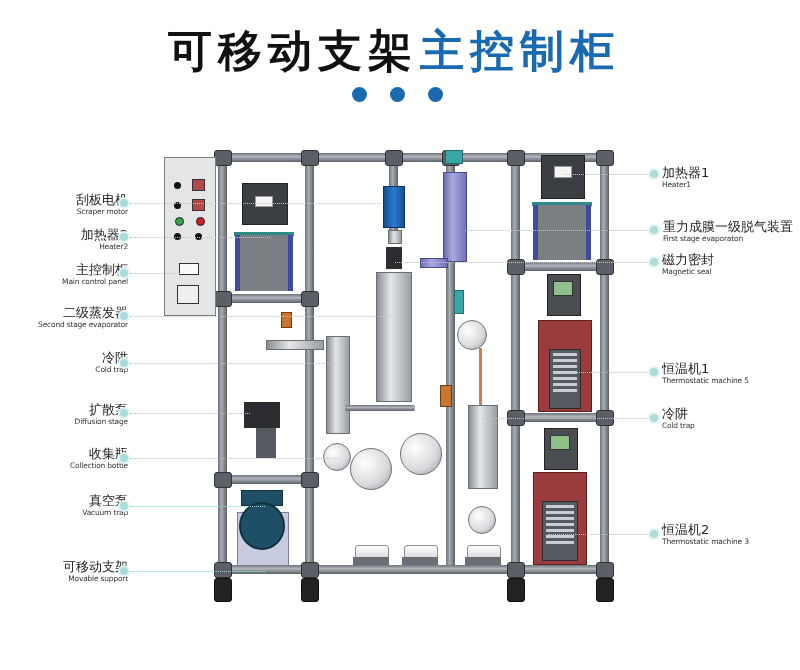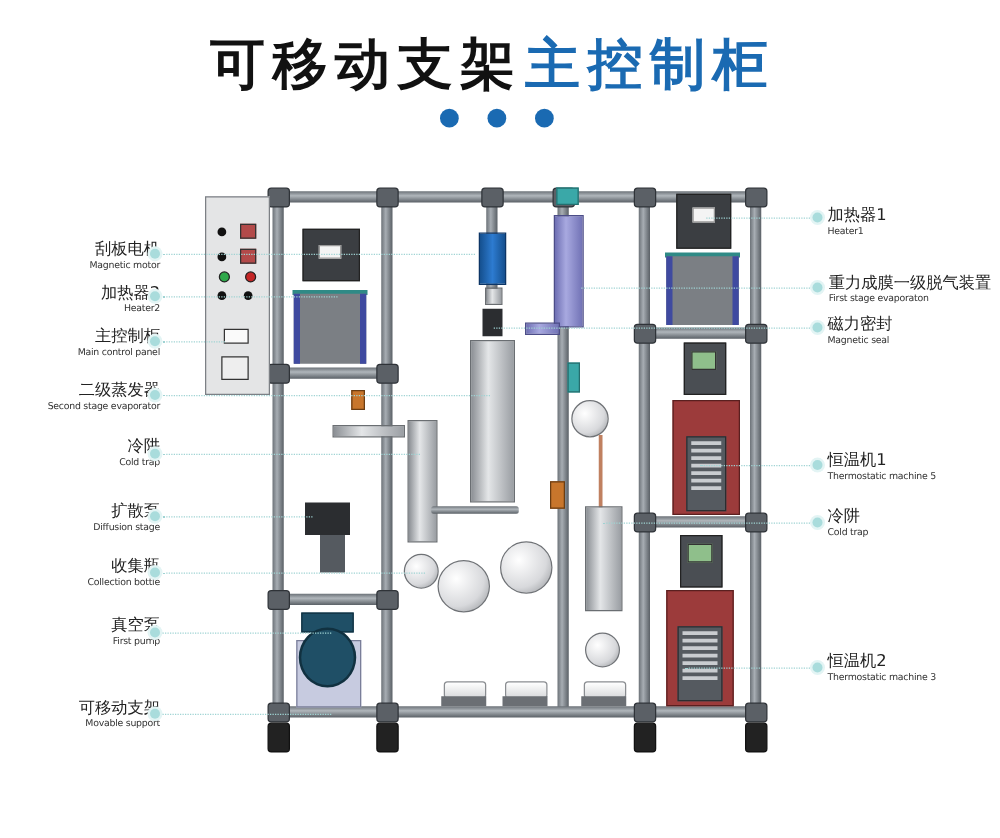--- a/index.html
+++ b/index.html
@@ -194,21 +194,21 @@
   <div class="support-base" style="left:353px;top:557px"></div>
   <div class="support" style="left:404px;top:545px"></div>
   <div class="support-base" style="left:402px;top:557px"></div>
   <div class="support" style="left:467px;top:545px"></div>
   <div class="support-base" style="left:465px;top:557px"></div>
 </div>
 
 <div>
   <div class="label left" style="right:672px;top:192px">
     <div class="zh">刮板电机</div>
-    <div class="en">Magnetic motor</div>
+    <div class="en">Scraper motor</div>
   </div>
   <div class="marker" style="left:120px;top:199px"></div>
   <div class="leader" style="left:130px;top:203px;width:250px"></div>
 
   <div class="label left" style="right:672px;top:227px">
     <div class="zh">加热器2</div>
     <div class="en">Heater2</div>
   </div>
   <div class="marker" style="left:120px;top:233px"></div>
   <div class="leader" style="left:130px;top:237px;width:140px"></div>
@@ -243,21 +243,21 @@
 
   <div class="label left" style="right:672px;top:446px">
     <div class="zh">收集瓶</div>
     <div class="en">Collection bottle</div>
   </div>
   <div class="marker" style="left:120px;top:454px"></div>
   <div class="leader" style="left:130px;top:458px;width:210px"></div>
 
   <div class="label left" style="right:672px;top:493px">
     <div class="zh">真空泵</div>
-    <div class="en">First pump</div>
+    <div class="en">Vacuum trap</div>
   </div>
   <div class="marker" style="left:120px;top:502px"></div>
   <div class="leader" style="left:130px;top:506px;width:135px"></div>
 
   <div class="label left" style="right:672px;top:559px">
     <div class="zh">可移动支架</div>
     <div class="en">Movable support</div>
   </div>
   <div class="marker" style="left:120px;top:567px"></div>
   <div class="leader" style="left:130px;top:571px;width:135px"></div>

